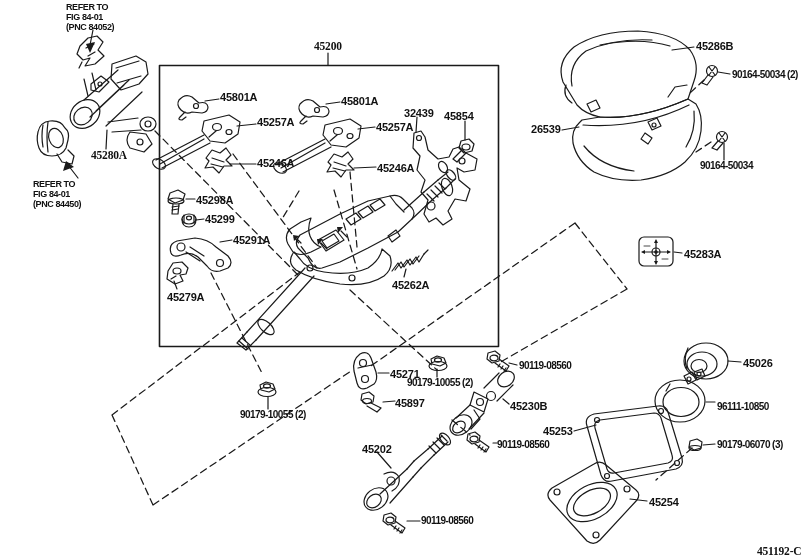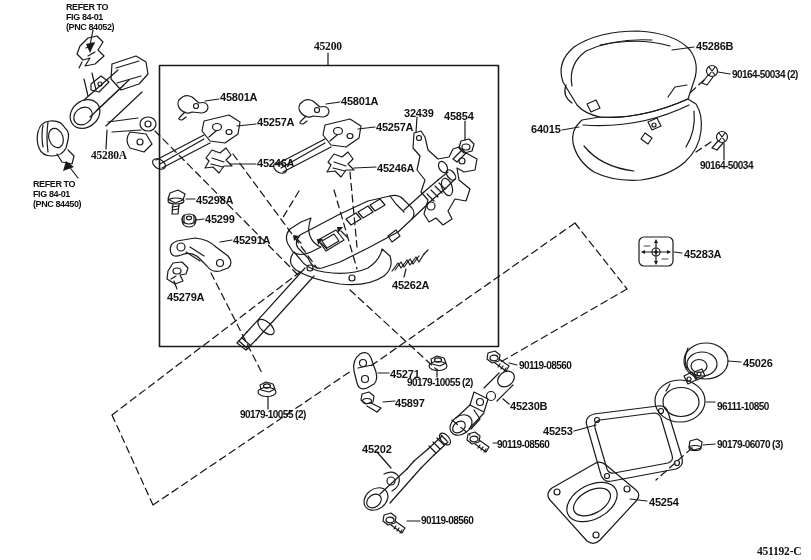--- a/index.html
+++ b/index.html
@@ -359,21 +359,21 @@
 <div class="plbl" style="left:377px;top:163px">45246A</div>
 <div class="plbl" style="left:404px;top:108px">32439</div>
 <div class="plbl" style="left:444px;top:111px">45854</div>
 <div class="plbl" style="left:196px;top:195px">45298A</div>
 <div class="plbl" style="left:205px;top:214px">45299</div>
 <div class="plbl" style="left:233px;top:235px">45291A</div>
 <div class="plbl" style="left:167px;top:292px">45279A</div>
 <div class="plbl" style="left:392px;top:280px">45262A</div>
 <div class="plbl" style="left:696px;top:41px">45286B</div>
 <div class="plbl long" style="left:732px;top:70px">90164-50034 (2)</div>
-<div class="plbl" style="left:531px;top:124px">64015</div>
+<div class="plbl" style="left:531px;top:124px">26539</div>
 <div class="plbl long" style="left:700px;top:161px">90164-50034</div>
 <div class="plbl" style="left:684px;top:249px">45283A</div>
 <div class="plbl" style="left:390px;top:369px">45271</div>
 <div class="plbl long" style="left:240px;top:410px">90179-10055 (2)</div>
 <div class="plbl long" style="left:407px;top:378px">90179-10055 (2)</div>
 <div class="plbl" style="left:395px;top:398px">45897</div>
 <div class="plbl long" style="left:519px;top:361px">90119-08560</div>
 <div class="plbl" style="left:510px;top:401px">45230B</div>
 <div class="plbl" style="left:543px;top:426px">45253</div>
 <div class="plbl long" style="left:497px;top:440px">90119-08560</div>

